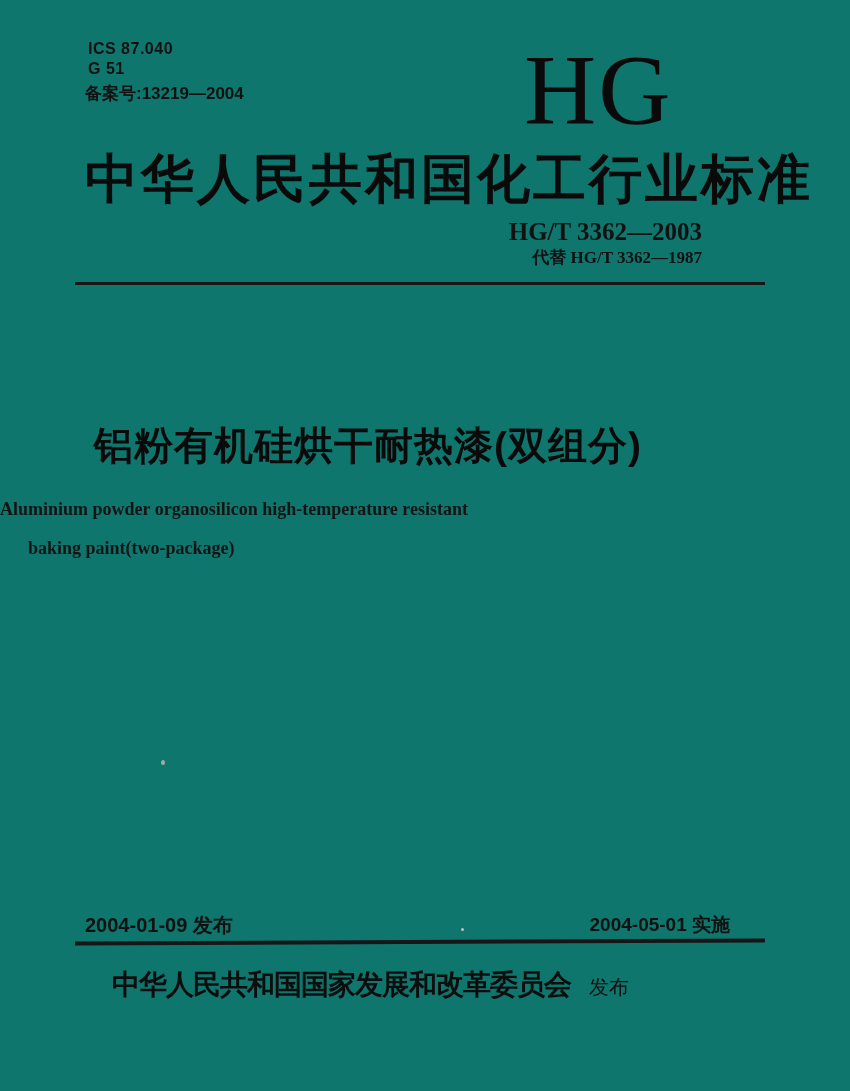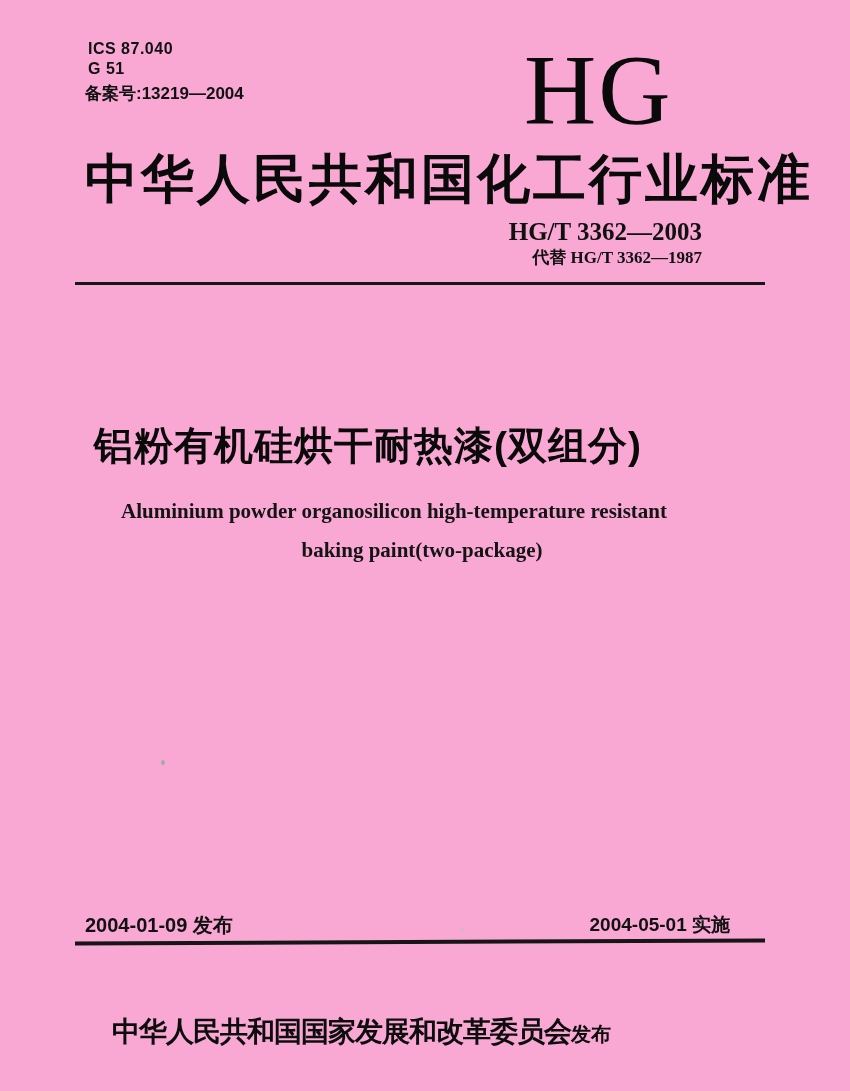--- a/index.html
+++ b/index.html
@@ -1,21 +1,21 @@
 <!DOCTYPE html>
 <html><head>
 <meta charset="utf-8">
 <style>
   html, body { margin: 0; padding: 0; background: #e8e8e8; }
   .page {
     position: relative;
     width: 850px;
     height: 1091px;
     margin: 0 auto;
-    background: #f9a8d4;
+    background: #0f766e;
     overflow: hidden;
     color: #111;
     font-family: "Liberation Sans", sans-serif;
   }
   .abs { position: absolute; white-space: nowrap; }
 
   .ics        { left: 88px;  top: 40px;  font-size: 16px; font-weight: bold; letter-spacing: .5px; }
   .gclass     { left: 88px;  top: 60px;  font-size: 16px; font-weight: bold; letter-spacing: .5px; }
   .recordno   { left: 85px;  top: 82px;  font-size: 17px; font-weight: bold; }
 
@@ -54,37 +54,37 @@
 
   .cn-title {
     left: 0; width: 736px; top: 419px;
     text-align: center;
     font-size: 39px; font-weight: bold;
     letter-spacing: 1px;
     color: #0a0a0a;
   }
   .en-title-1, .en-title-2 {
     left: 0; width: 788px;
-    text-align: center;
+    text-align: left;
     font-family: "Liberation Serif", serif;
-    font-size: 21px; font-weight: bold;
+    font-size: 18px; font-weight: bold;
     color: #141414;
   }
   .en-title-1 { top: 499px; }
   .en-title-2 { top: 538px; margin-left: 28px; }
 
   .issue-date { left: 85px;  top: 912px; font-size: 20px; font-weight: bold; }
   .impl-date  { right: 120px; top: 912px; font-size: 19px; font-weight: bold; text-align: right; }
 
   .issuer-row {
     left: 112px; top: 966px;
-    display: flex; align-items: baseline;  margin-top: 47px;
+    display: flex; align-items: baseline; gap: 18px;
   }
   .issuer-name   { font-size: 28px; font-weight: bold; letter-spacing: -1px; color: #0d0d0d; }
-  .issuer-action { font-size: 20px; font-weight: bold; color: #0d0d0d; }
+  .issuer-action { font-size: 20px; font-weight: normal; color: #0d0d0d; }
 
   .speck { position: absolute; background: #a8a8a8; border-radius: 50%; }
   .speck-1 { left: 161px; top: 760px; width: 4px; height: 5px; }
   .speck-2 { left: 461px; top: 928px; width: 3px; height: 3px; background: #c2c2c2; }
 </style>
 </head>
 <body>
 
 <div class="page">
 

